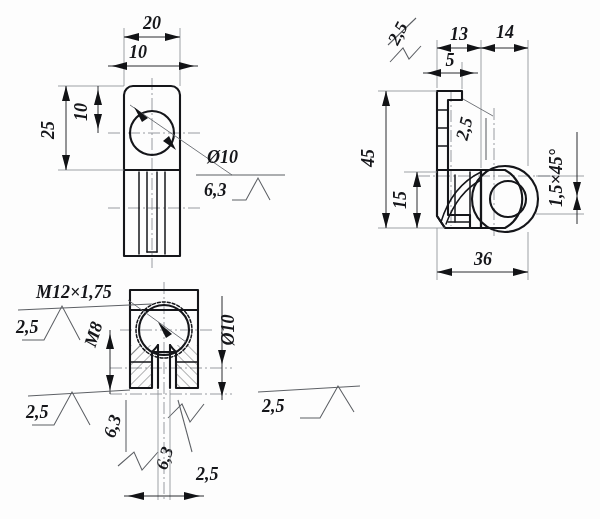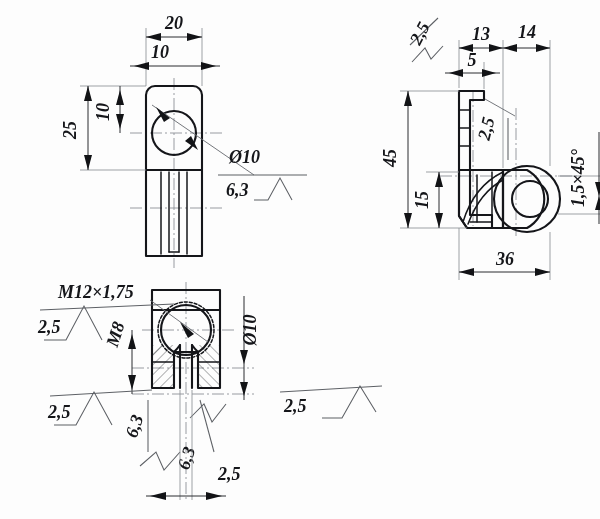--- a/index.html
+++ b/index.html
@@ -1,20 +1,20 @@
 <!DOCTYPE html>
 <html><head>
 <meta charset="utf-8">
 <style>
   html,body{margin:0;padding:0;}
   body{
     width:600px;height:519px;background:#fdfdfd;
     font-family:"Liberation Serif",serif;overflow:hidden;
   }
-  #sheet{position:relative;width:476px;height:519px;padding-left:22px;}
+  #sheet{position:relative;width:476px;height:519px;}
   svg{display:block;width:600px;height:519px;}
   .outline{fill:none;stroke:#15161a;stroke-width:2.1;stroke-linejoin:round;stroke-linecap:round;}
   .outline-thin{fill:none;stroke:#15161a;stroke-width:1.5;stroke-linejoin:round;stroke-linecap:round;}
   .center{fill:none;stroke:#8d9096;stroke-width:0.9;stroke-dasharray:12 3 2 3;}
   .dimx{fill:none;stroke:#2a2c30;stroke-width:1.0;}
   .ext{fill:none;stroke:#8d9096;stroke-width:0.85;}
   .leader{fill:none;stroke:#6e7176;stroke-width:0.95;}
   .finish{fill:none;stroke:#5d6065;stroke-width:1.05;stroke-linejoin:miter;}
   .arrow{fill:#121316;}
   .hatch{stroke:#2a2c30;stroke-width:0.75;}

